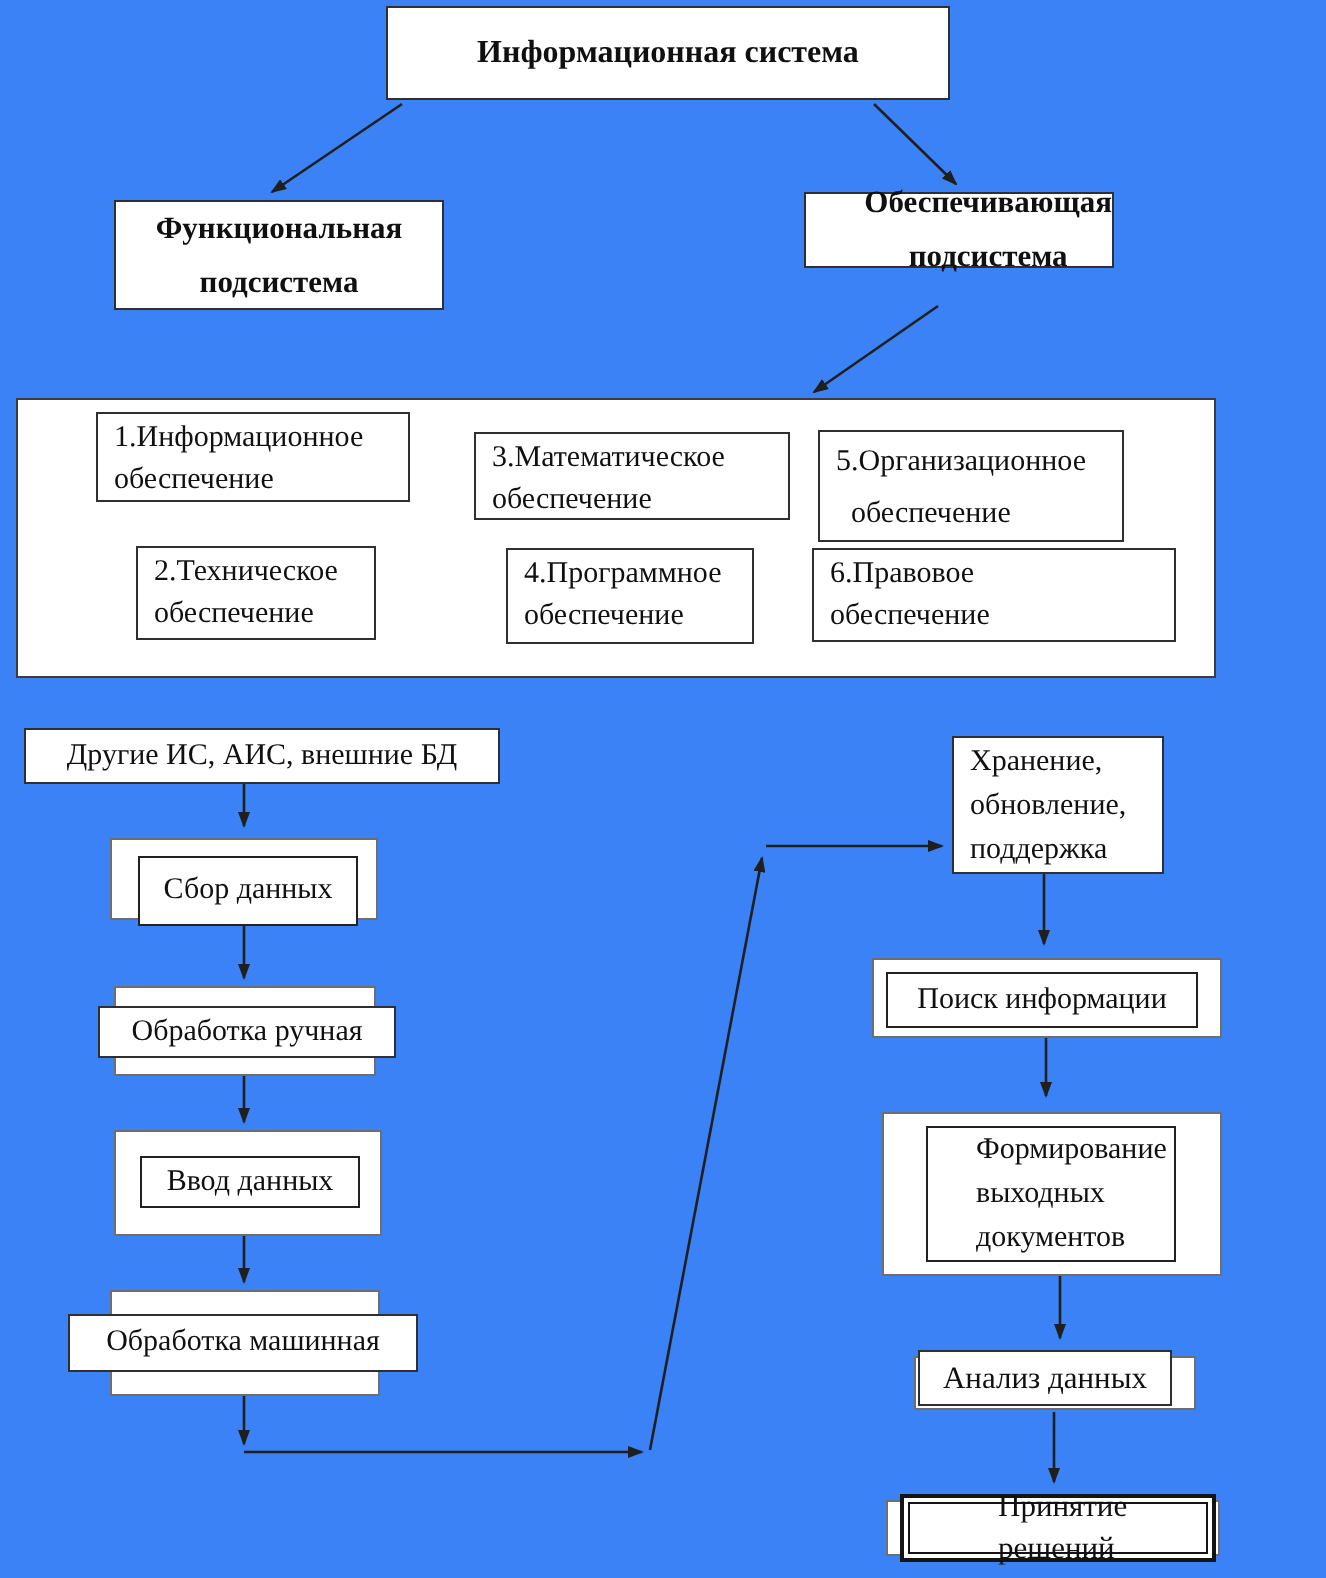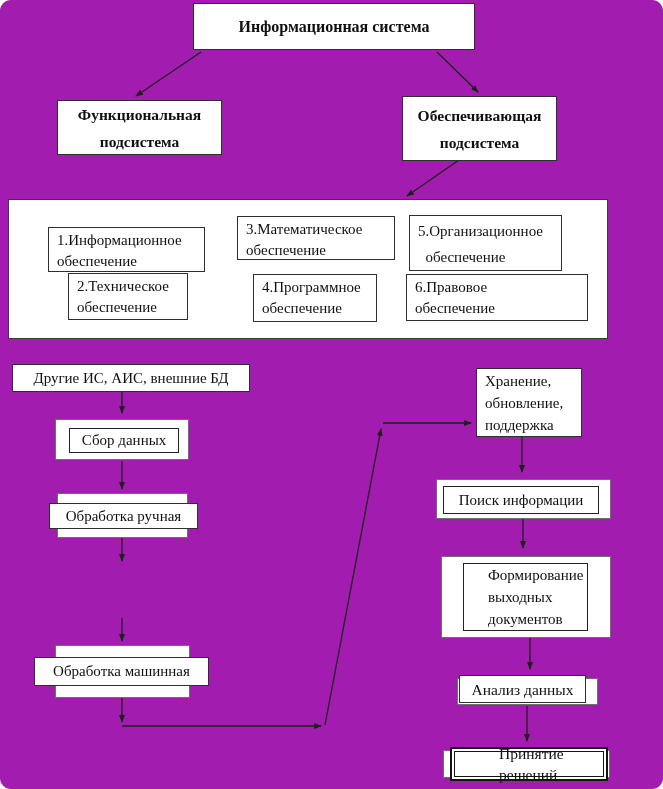--- a/index.html
+++ b/index.html
@@ -1,17 +1,17 @@
 <!DOCTYPE html>
 <html><head>
 <meta charset="utf-8">
 <style>
   html,body{margin:0;padding:0;background:#ffffff;}
-  .canvas{position:relative;width:663px;height:789px;background:#a21caf;overflow:hidden;
-          font-family:"Liberation Serif","DejaVu Serif",serif;color:#101010;border-radius:11px;}
+  .canvas{position:relative;width:663px;height:789px;background:#3b82f6;overflow:hidden;
+          font-family:"Liberation Serif","DejaVu Serif",serif;color:#101010;}
   .lines{position:absolute;left:0;top:0;width:663px;height:789px;}
   .bx{position:absolute;box-sizing:border-box;background:#fff;border:1.5px solid #2f2f2f;
       font-size:15px;line-height:21px;white-space:pre-wrap;}
   .gray{border-color:#6e6e6e;}
   .center{display:flex;align-items:center;justify-content:center;text-align:center;}
   .bold{font-weight:bold;}
   .pad{padding:2px 4px 2px 8px;}
   .inner{position:absolute;box-sizing:border-box;background:#fff;border:1.3px solid #222;
          display:flex;align-items:center;justify-content:center;text-align:center;white-space:pre-wrap;}
   .dbl-in{position:absolute;left:2px;right:2px;top:2px;bottom:2px;border:1px solid #141414;
@@ -45,52 +45,55 @@
       <line x1="530" y1="638" x2="530" y2="669" marker-end="url(#ah)"></line>
       <line x1="527" y1="706" x2="527" y2="741" marker-end="url(#ah)"></line>
     </g>
   </svg>
 
   <div class="bx bold center" style="left:193px;top:3px;width:282px;height:47px;font-size:16px;"><span>Информационная система</span></div>
 
   <div class="bx bold center" style="left:57px;top:100px;width:165px;height:55px;font-size:15.5px;line-height:27px;"><span>Функциональная
 подсистема</span></div>
 
-  <div class="bx bold center" style="left:402px;top:96px;width:155px;height:65px;font-size:15.5px;line-height:27px;"><span>Обеспечивающая
+  <div class="bx bold center" style="left:402px;top:96px;width:155px;height:38px;font-size:15.5px;line-height:27px;justify-content:flex-end;"><span>Обеспечивающая
 подсистема</span></div>
 
   <div class="bx" style="left:8px;top:199px;width:600px;height:140px;border-color:#3c3c3c;"></div>
 
-  <div class="bx pad" style="left:48px;top:227px;width:157px;height:45px;"><span>1.Информационное
+  <div class="bx pad" style="left:48px;top:206px;width:157px;height:45px;"><span>1.Информационное
 обеспечение</span></div>
 
   <div class="bx pad" style="left:68px;top:273px;width:120px;height:47px;"><span>2.Техническое
 обеспечение</span></div>
 
   <div class="bx pad" style="left:237px;top:216px;width:158px;height:44px;"><span>3.Математическое
 обеспечение</span></div>
 
   <div class="bx pad" style="left:253px;top:274px;width:124px;height:48px;"><span>4.Программное
 обеспечение</span></div>
 
   <div class="bx pad" style="left:409px;top:215px;width:153px;height:56px;line-height:26px;"><span>5.Организационное
   обеспечение</span></div>
 
   <div class="bx pad" style="left:406px;top:274px;width:182px;height:47px;"><span>6.Правовое
 обеспечение</span></div>
 
   <div class="bx center" style="left:12px;top:364px;width:238px;height:28px;"><span>Другие ИС, АИС, внешние БД</span></div>
 
   <div class="bx gray" style="left:55px;top:419px;width:134px;height:41px;">
-    <div class="inner" style="left:13px;top:8px;width:110px;height:25px;"><span>Сбор данных</span></div>
+    <div class="inner" style="left:13px;top:8px;width:110px;height:35px;"><span>Сбор данных</span></div>
   </div>
 
   <div class="bx gray" style="left:57px;top:493px;width:131px;height:45px;"></div>
   <div class="bx center" style="left:49px;top:503px;width:149px;height:26px;"><span>Обработка ручная</span></div>
 
+  <div class="bx gray" style="left:57px;top:565px;width:134px;height:53px;">
+    <div class="inner" style="left:12px;top:12px;width:110px;height:26px;"><span>Ввод данных</span></div>
+  </div>
 
   <div class="bx gray" style="left:55px;top:645px;width:135px;height:53px;"></div>
   <div class="bx center" style="left:34px;top:657px;width:175px;height:29px;"><span>Обработка машинная</span></div>
 
   <div class="bx" style="left:476px;top:368px;width:106px;height:69px;line-height:22px;padding:1px 2px 5px 8px;"><span>Хранение,
 обновление,
 поддержка</span></div>
 
   <div class="bx gray" style="left:436px;top:479px;width:175px;height:40px;">
     <div class="inner" style="left:6px;top:6px;width:156px;height:28px;"><span>Поиск информации</span></div>

